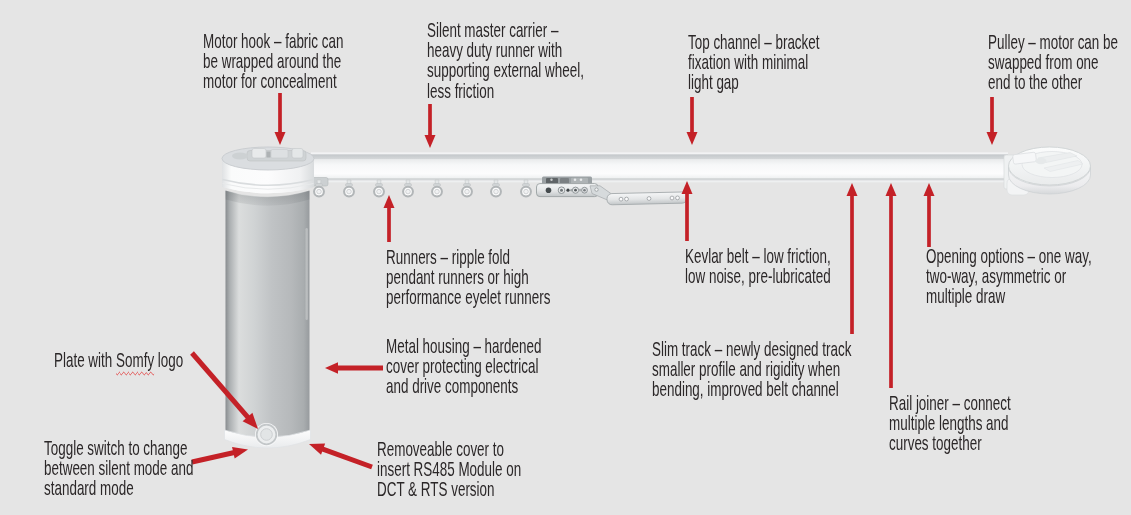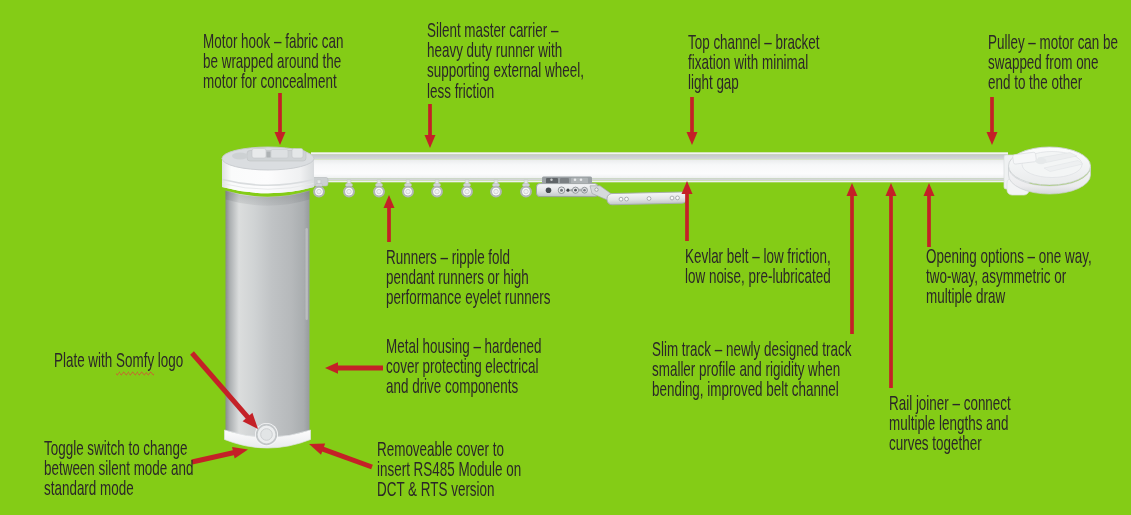--- a/index.html
+++ b/index.html
@@ -1,16 +1,16 @@
 <!DOCTYPE html>
 <html><head>
 <meta charset="utf-8">
 <style>
   html,body{margin:0;padding:0;background:#ffffff;}
-  #canvas{position:relative;width:1131px;height:515px;background:#84cc16;overflow:hidden;
+  #canvas{position:relative;width:1131px;height:515px;background:#e5e5e5;overflow:hidden;
           font-family:"Liberation Sans",sans-serif;}
   #product-svg,#arrow-svg{position:absolute;left:0;top:0;}
   .label{position:absolute;width:max-content;font-size:21px;line-height:20.2px;color:#2b2728;
          white-space:pre-line;transform:scaleX(0.64);transform-origin:0 0;}
   .wavy{text-decoration-line:underline;text-decoration-style:wavy;
         text-decoration-color:#e23a3a;text-decoration-thickness:1px;
         text-underline-offset:4px;}
 </style>
 </head>
 <body>

